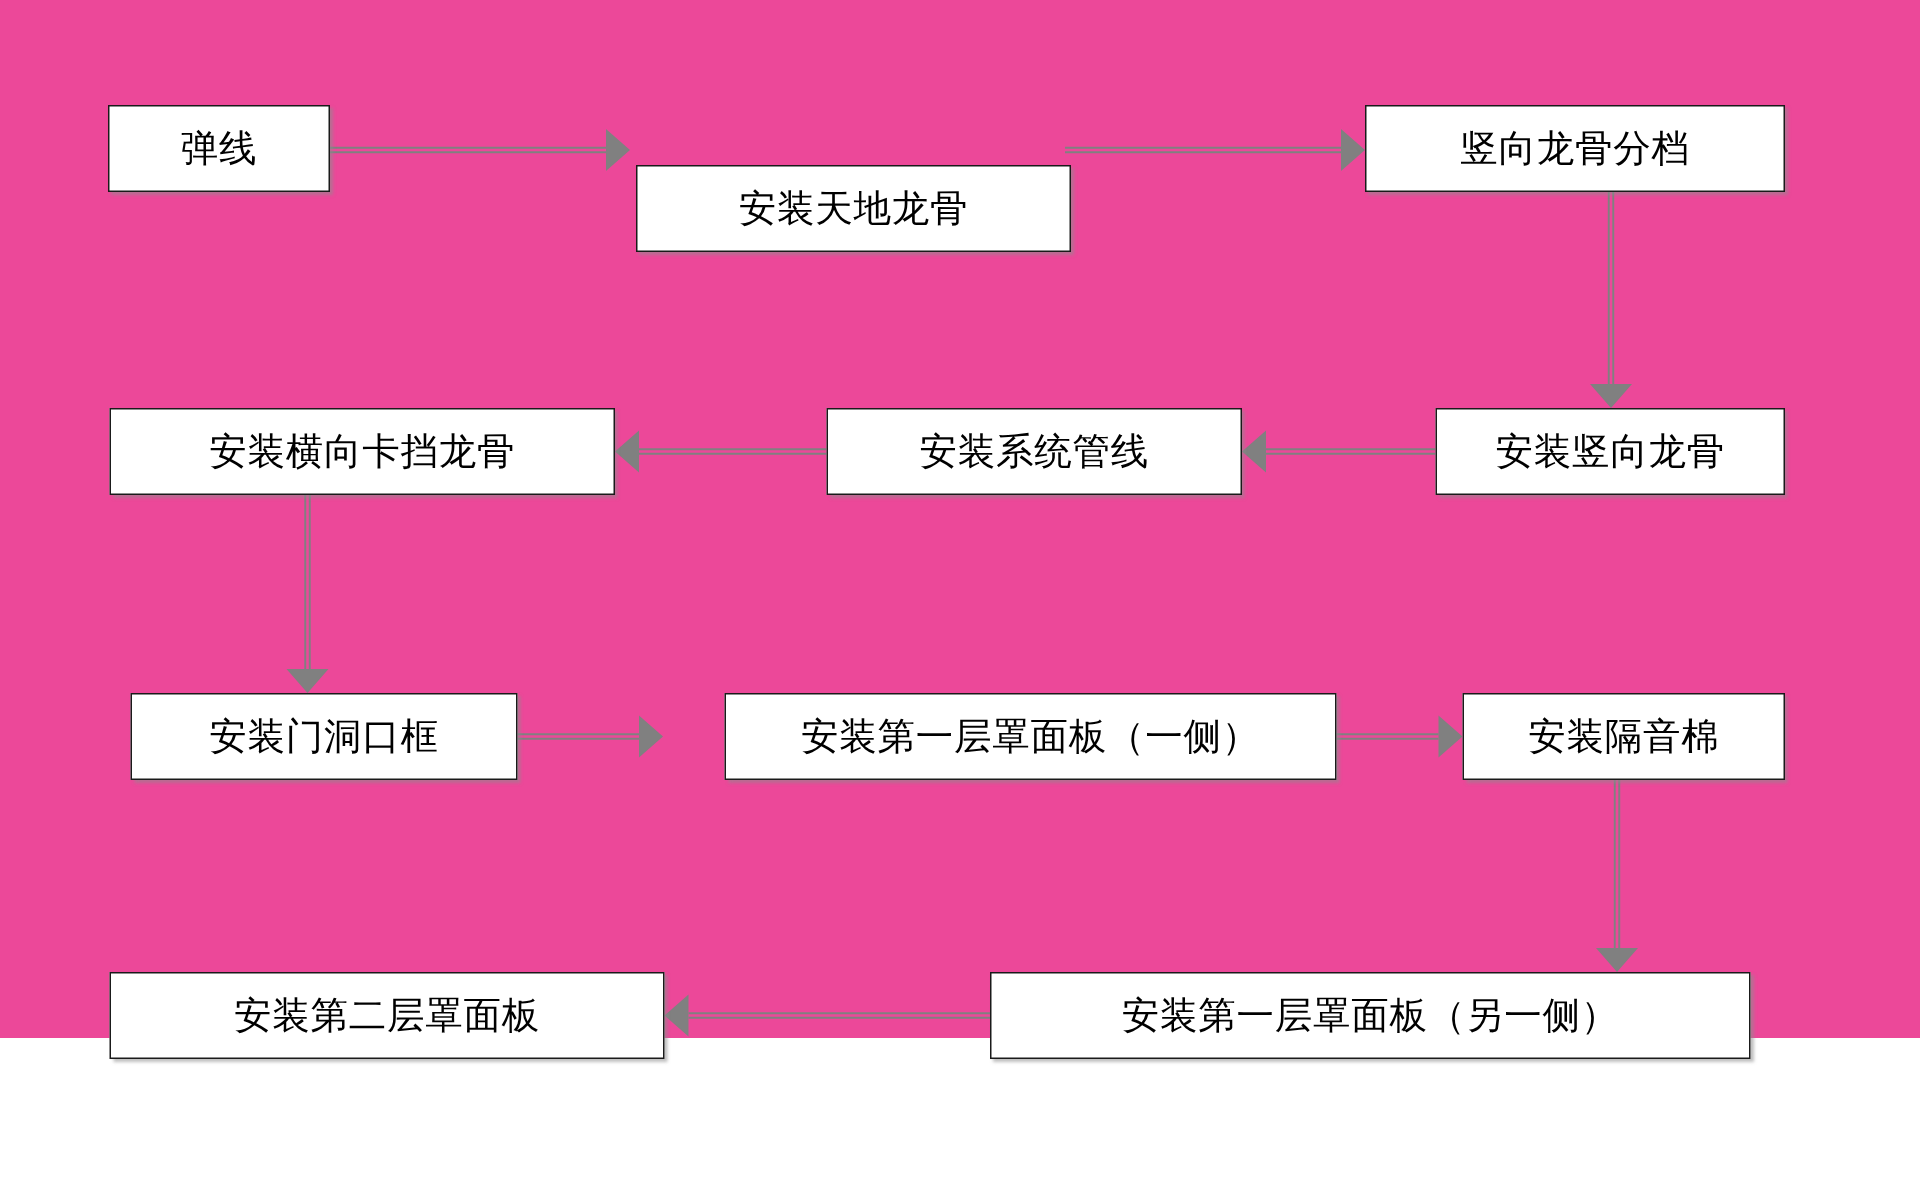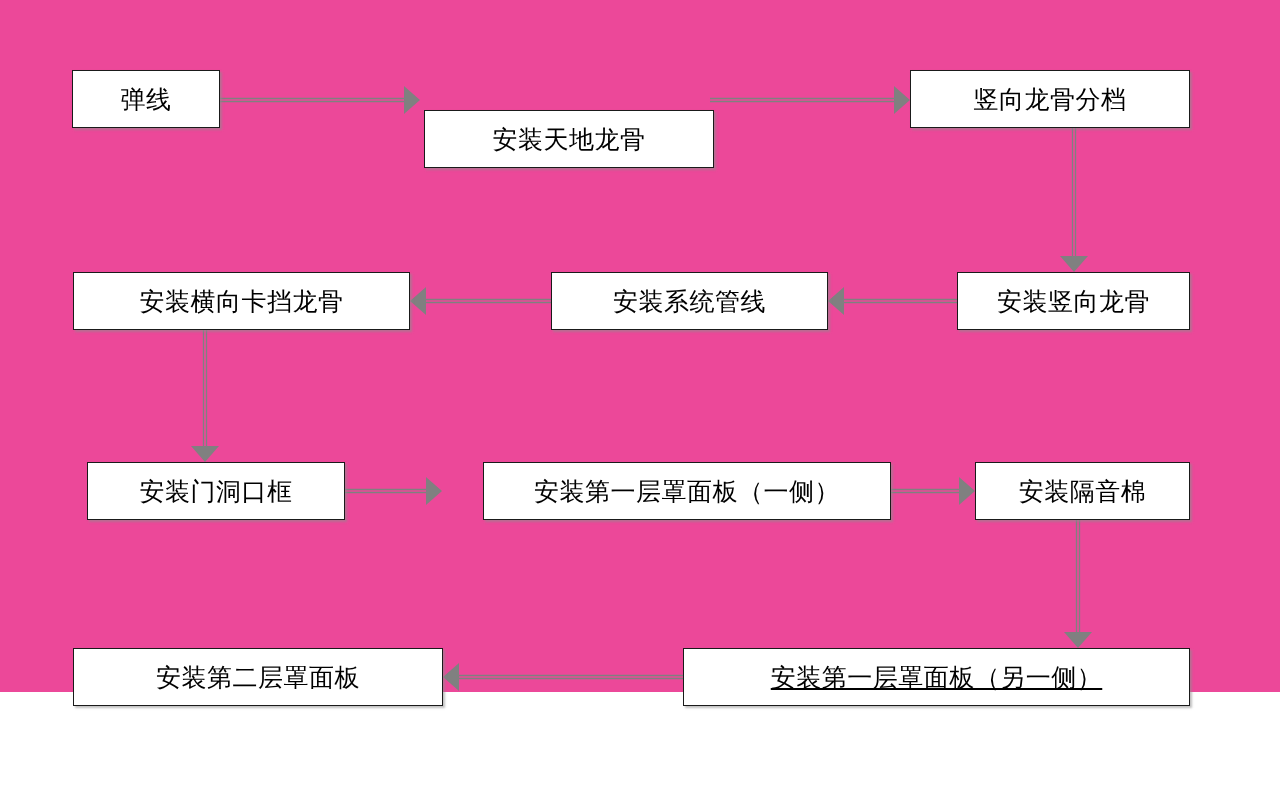--- a/index.html
+++ b/index.html
@@ -144,21 +144,21 @@
   </div>
 
   <div class="node" style="left:442px; top:462px; width:408px; height:58px;margin-left:41px;">
     <span class="node-label">安装第一层罩面板（一侧）</span>
   </div>
 
   <div class="node" style="left:975px; top:462px; width:215px; height:58px;">
     <span class="node-label">安装隔音棉</span>
   </div>
 
-  <div class="node" style="left:683px; top:648px; width:507px; height:58px;text-decoration:underline;">
+  <div class="node" style="left:660px; top:648px; width:507px; height:58px;">
     <span class="node-label">安装第一层罩面板（另一侧）</span>
   </div>
 
   <div class="node" style="left:73px; top:648px; width:370px; height:58px;">
     <span class="node-label">安装第二层罩面板</span>
   </div>
 
 </div>
 
 </body></html>

